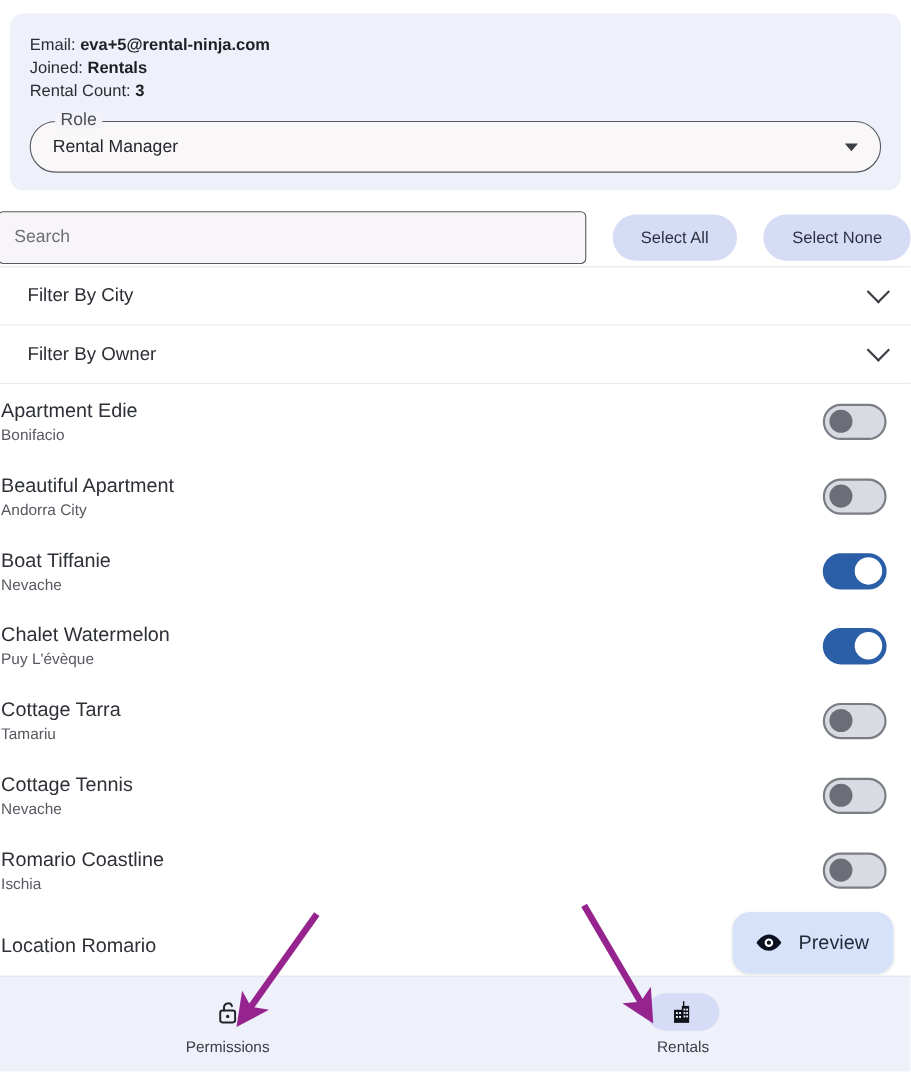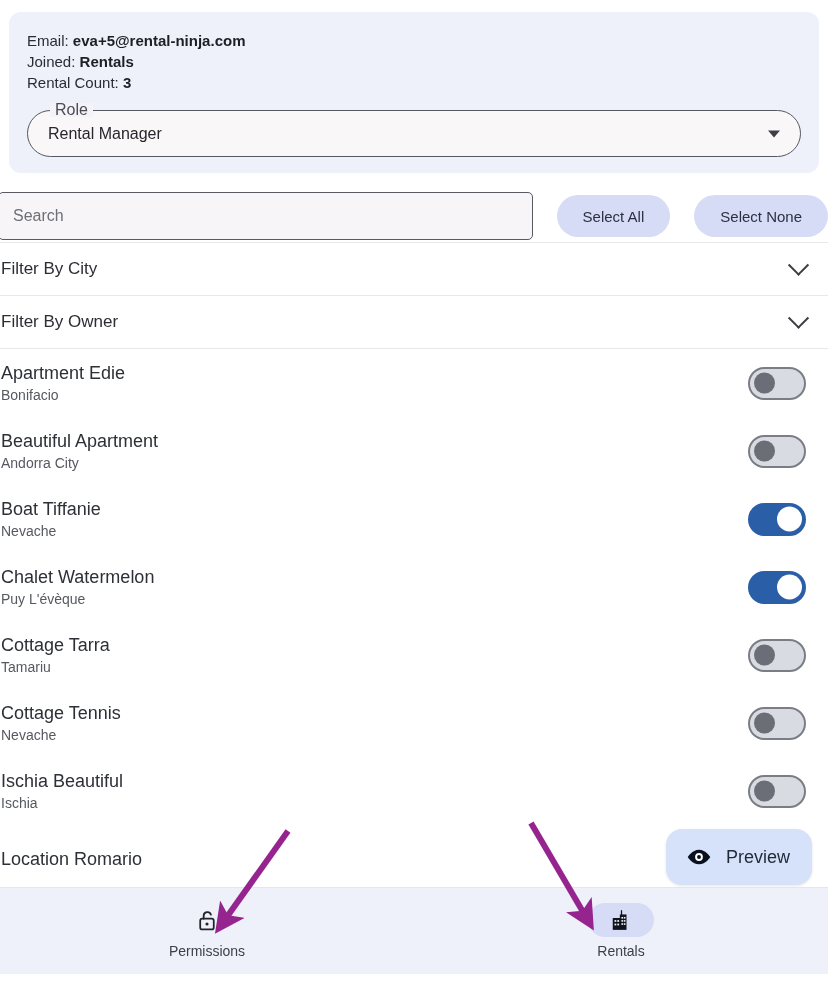--- a/index.html
+++ b/index.html
@@ -108,21 +108,21 @@
   
   .filter-row{
     height:53px;
     border-top:1px solid #e8e8ec;
     display:flex;align-items:center;justify-content:space-between;
     padding:0 22px 0 1px;
     cursor:pointer;
     background:#fff;
   }
   .filter-row:first-of-type{margin-top:4px;}
-  .filter-label{font-size:17px;color:#2c2e34;font-weight:400;}
+  .filter-label{font-size:17px;color:#2c2e34;font-weight:400;padding-left:24px;}
   .chev{
     width:15px;height:15px;border-right:2px solid #3a3d43;border-bottom:2px solid #3a3d43;
     transform:rotate(45deg) translate(-3px,-3px);
   }
 
   
   .list{
     border-top:1px solid #e8e8ec;
     position:relative;
   }
@@ -272,21 +272,21 @@
         <div class="li-text">
           <div class="li-title">Cottage Tennis</div>
           <div class="li-sub">Nevache</div>
         </div>
         <div class="toggle off">
           <span class="knob"></span>
         </div>
       </div>
       <div class="list-item">
         <div class="li-text">
-          <div class="li-title">Ischia Beautiful</div>
+          <div class="li-title">Romario Coastline</div>
           <div class="li-sub">Ischia</div>
         </div>
         <div class="toggle off">
           <span class="knob"></span>
         </div>
       </div>
       <div class="list-item">
         <div class="li-text">
           <div class="li-title">Location Romario</div>
         </div>

